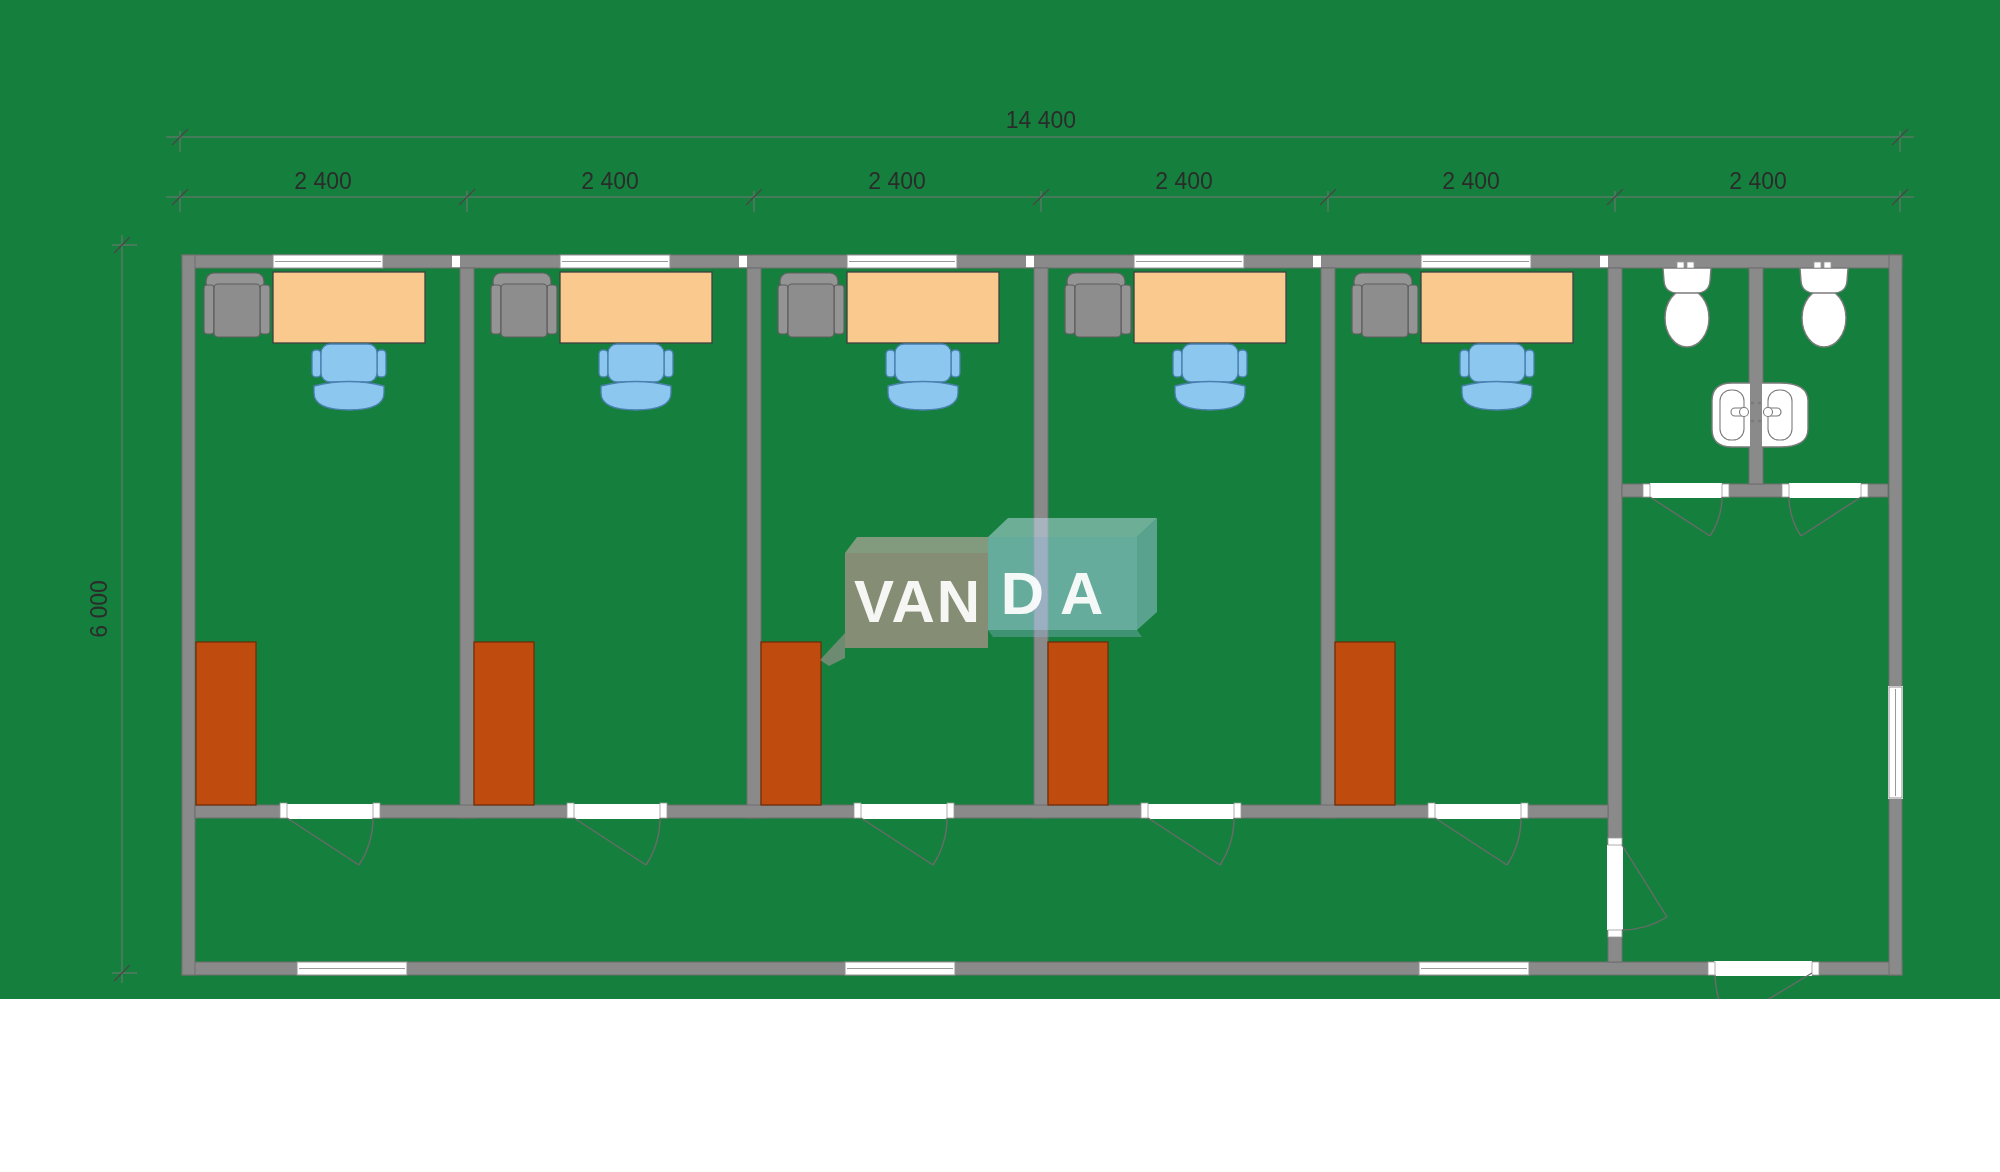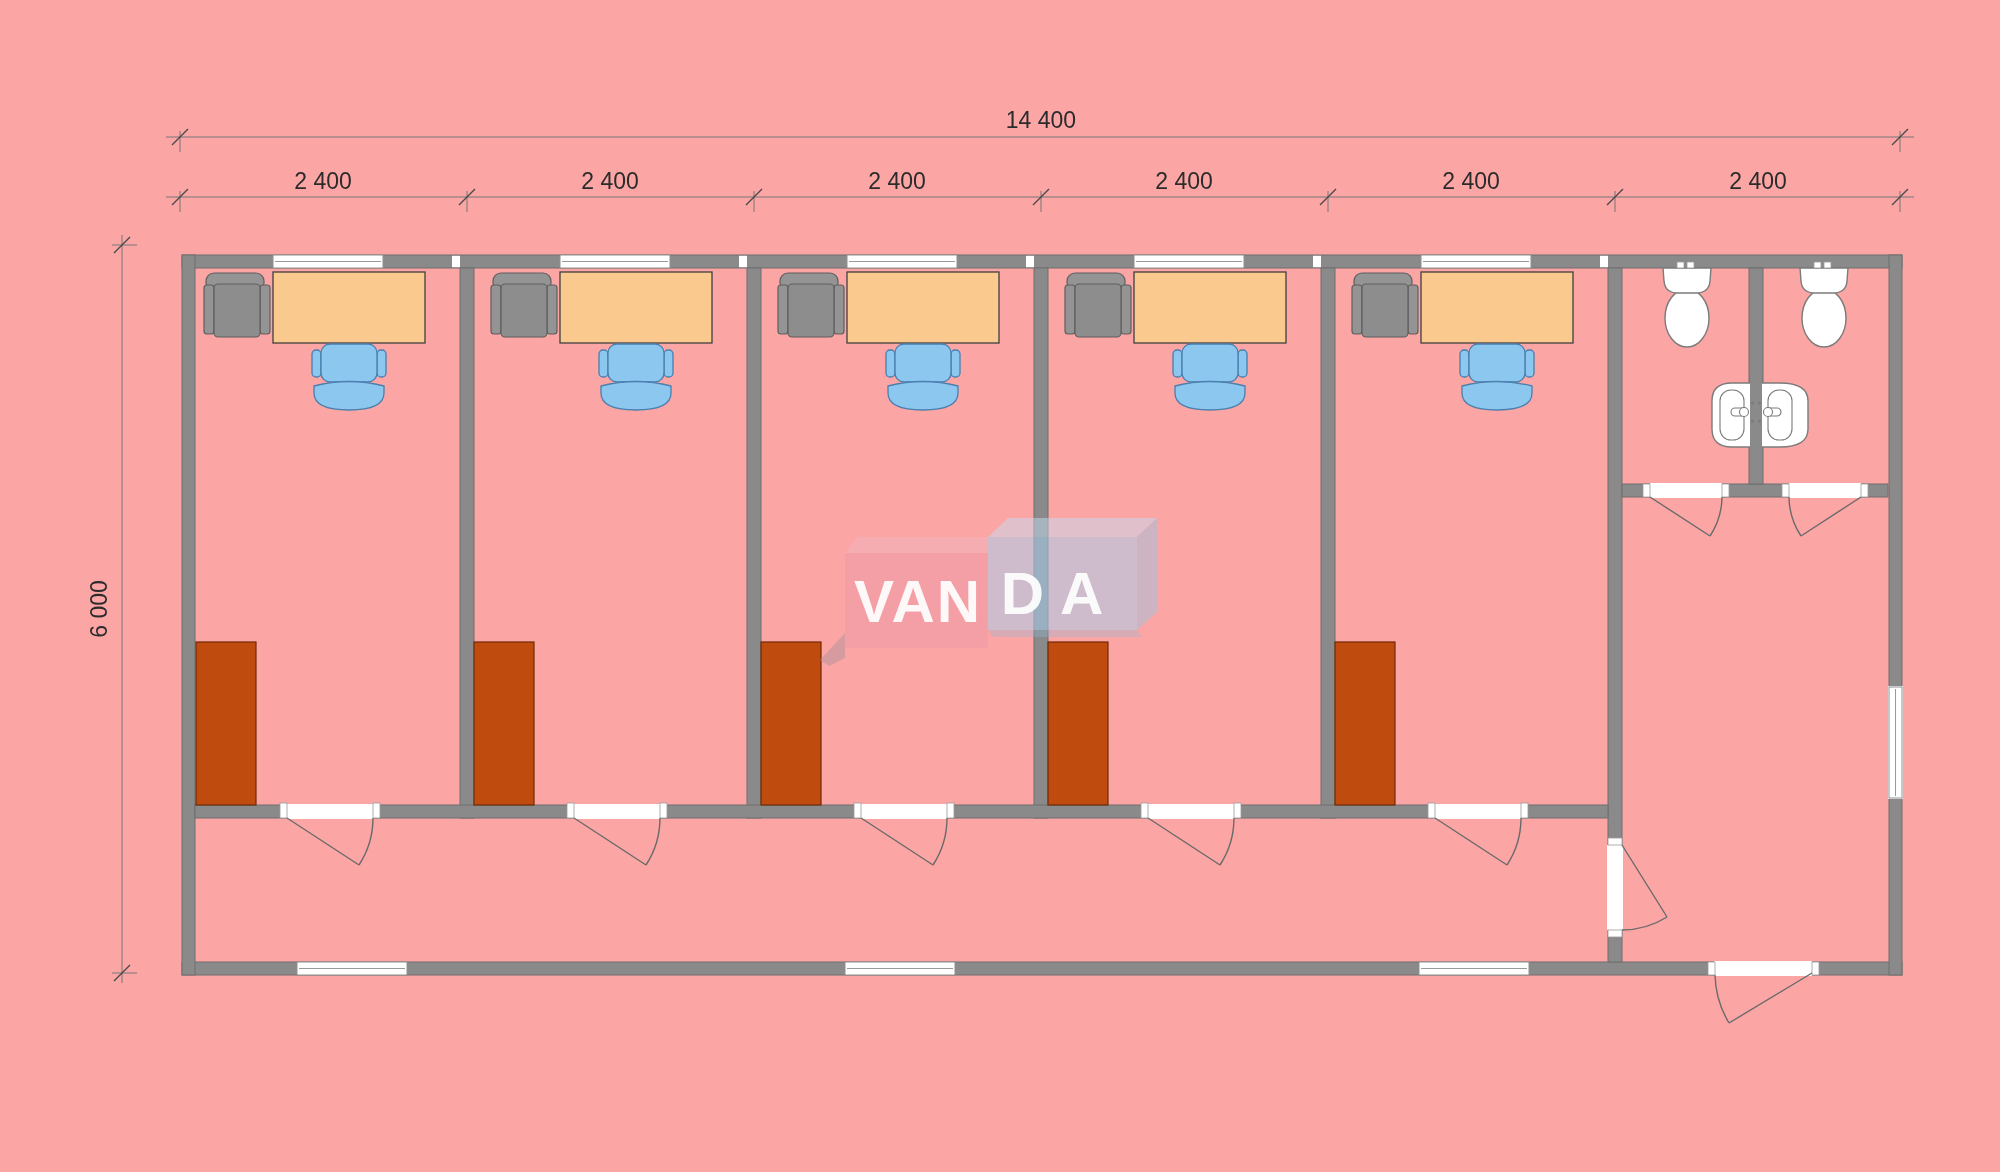--- a/index.html
+++ b/index.html
@@ -1,16 +1,16 @@
 <!DOCTYPE html>
 <html style="--wall: #8a8a8a; --wall-edge: #6f6f6f; --door: #6a6a6a; --desk: #f9c98d; --desk-edge: #3f3f3f; --chair: #8cc7f0; --chair-edge: #4a7fae; --armchair: #949494; --armchair-edge: #5f5f5f; --wardrobe: #c04b0e; --wardrobe-edge: #6e2a06; --fixture-edge: #7b7b7b; --dimension: #2b2b2b; --dim-line: #777777; --logo-pink: #eb9aa6; --logo-pink-top: #f0b6bf; --logo-blue: #a8cfec; --logo-blue-top: #c3dcef; --logo-blue-side: #9cc3e0; --logo-text: #ffffff;"><head>
 <meta charset="utf-8">
 <style>
   html,body{margin:0;padding:0;background:#fff;}
-  #stage{position:relative;width:2000px;height:1172px;background:#fca5a5;overflow:hidden;
+  #stage{position:relative;width:2000px;height:999px;background:#15803d;overflow:hidden;
          font-family:"Liberation Sans",sans-serif;}
   svg{position:absolute;left:0;top:0;}
   .wall{fill:var(--wall,#8a8a8a);stroke:var(--wall-edge,#6f6f6f);stroke-width:1;}
   .opening{fill:#ffffff;stroke:none;}
   .win{fill:#ffffff;stroke:#8f8f8f;stroke-width:1;}
   .winline{stroke:#9a9a9a;stroke-width:1;}
   .jamb{fill:#ffffff;stroke:#9a9a9a;stroke-width:0.8;}
   .door{fill:none;stroke:var(--door,#6a6a6a);stroke-width:1.4;}
   .desk{fill:var(--desk,#f9c98d);stroke:var(--desk-edge,#3f3f3f);stroke-width:1.3;}
   .chair{fill:var(--chair,#8cc7f0);stroke:var(--chair-edge,#4a7fae);stroke-width:1.3;}

